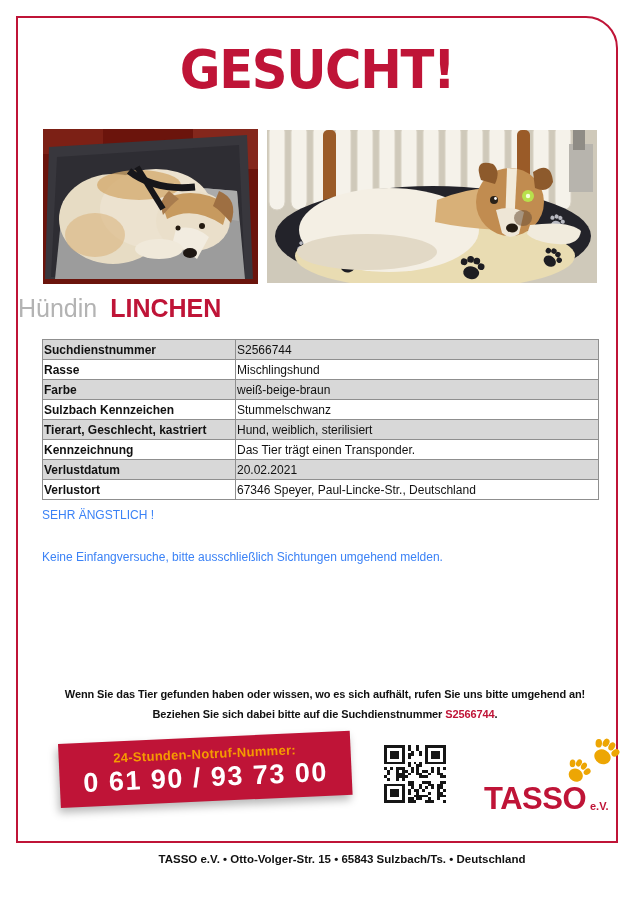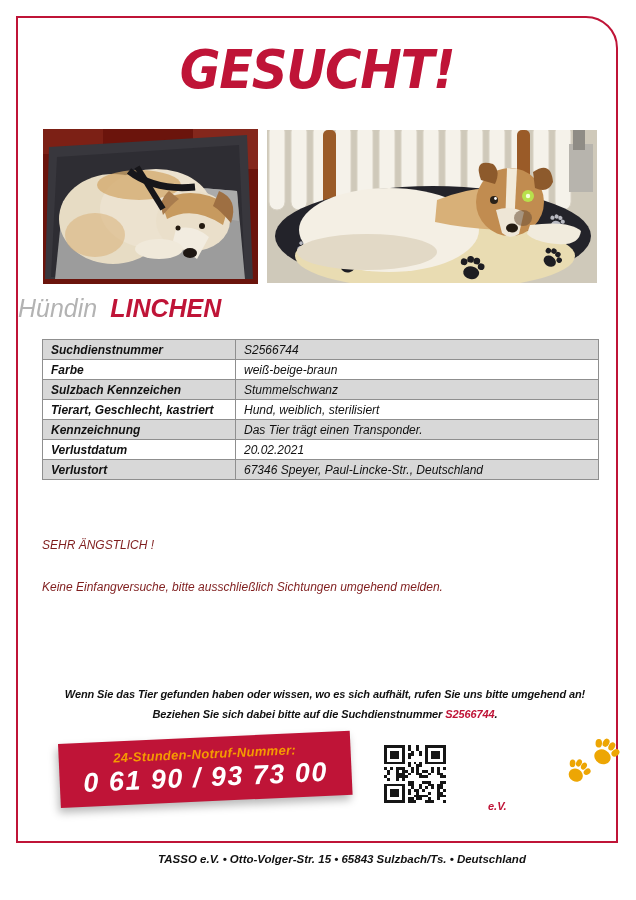--- a/index.html
+++ b/index.html
@@ -1,39 +1,39 @@
 <!DOCTYPE html>
 <html style="--accent: #bf1437; --gold: #eda604; --hotline-label: #f59b00; --table-stripe: #d8d8d8; --subtitle-gray: #b3b3b3;"><head>
 <meta charset="utf-8">
 <style>
   :root{
     --accent:#bf1437; --gold:#eda604; --hotline-label:#f59b00;
     --table-stripe:#d8d8d8; --subtitle-gray:#b3b3b3;
   }
   *{margin:0;padding:0;box-sizing:border-box;}
   body{background:#fff;font-family:"Liberation Sans",sans-serif;}
-  .page{position:relative;width:636px;height:900px;background:#fff;overflow:hidden;font-style:italic;}
+  .page{position:relative;width:636px;height:900px;background:#fff;overflow:hidden;}
   .frame{position:absolute;left:16px;top:16px;width:602px;height:827px;
          border:2px solid var(--accent,#bf1437);border-top-right-radius:32px;background:#fff;}
   .title{position:absolute;left:0;top:20px;width:100%;text-align:center;
          color:var(--accent,#bf1437);font-weight:700;font-size:54px;letter-spacing:-1.5px;
          font-family:"DejaVu Sans","Liberation Sans",sans-serif;transform:scaleX(.92);}
   .photo{position:absolute;overflow:hidden;}
   .photo1{left:25px;top:111px;width:215px;height:155px;}
   .photo2{left:249px;top:112px;width:330px;height:153px;}
   .subtitle{position:absolute;left:0;top:276px;width:100%;text-align:left;font-size:25px;}
   .subtitle .pet-type{color:var(--subtitle-gray,#b3b3b3);font-weight:400;}
   .subtitle .pet-name{color:var(--accent,#bf1437);font-weight:700;margin-left:6px;}
   table.details{position:absolute;left:24px;top:321px;width:557px;border-collapse:collapse;
          font-size:12px;color:#111;}
-  table.details td{border:1px solid #8f8f8f;height:20px;padding:1px 8px;vertical-align:middle;}
+  table.details td{border:1px solid #8f8f8f;height:20px;padding:1px 1px;vertical-align:middle;}
   table.details td.lbl{width:193px;font-weight:700;}
   table.details tr:nth-child(odd){background:var(--table-stripe,#d8d8d8);}
   table.details tr:nth-child(even){background:#fff;}
-  .note{position:absolute;left:24px;font-size:12px;color:#7f1d1d;margin-top:30px;}
+  .note{position:absolute;left:24px;font-size:12px;color:#3b82f6;}
   .note1{top:490px;}
   .note2{top:532px;}
   .cta{position:absolute;left:24px;top:666px;width:566px;font-size:11px;font-weight:700;
        color:#111;line-height:20px;letter-spacing:-.1px;text-align:center;}
   .cta .red{color:var(--accent,#bf1437);}
   .banner{position:absolute;left:40px;top:726px;width:292px;height:64px;
           background:var(--accent,#bf1437);transform:rotate(-2.6deg);transform-origin:left top;
           box-shadow:-2px 5px 8px rgba(0,0,0,.28);text-align:center;}
   .banner .hl-label{margin-top:9px;color:var(--hotline-label,#f59b00);font-weight:700;
           font-size:13px;letter-spacing:.3px;}
@@ -152,20 +152,24 @@
     <div class="subtitle">
       <span class="pet-type">Hündin</span>
       <span class="pet-name">LINCHEN</span>
     </div>
 
     <table class="details">
       <tbody>
         <tr>
             <td class="lbl">Suchdienstnummer</td>
             <td>S2566744</td>
+          </tr>
+        <tr>
+            <td class="lbl">Rasse</td>
+            <td>Mischlingshund</td>
           </tr>
         <tr>
             <td class="lbl">Farbe</td>
             <td>weiß-beige-braun</td>
           </tr>
         <tr>
             <td class="lbl">Sulzbach Kennzeichen</td>
             <td>Stummelschwanz</td>
           </tr>
         <tr>
@@ -336,20 +340,21 @@
             <ellipse cx="2.8" cy="-6.8" rx="2.6" ry="3.6"></ellipse>
             <ellipse cx="8" cy="-3.5" rx="2.7" ry="3.6" transform="rotate(25 8 -3.5)"></ellipse>
           </g>
         </defs>
         <g fill="#eda604">
           <use href="#gp" transform="translate(18,33) rotate(28) scale(1.05)"></use>
           <use href="#gp" transform="translate(45,14) rotate(28) scale(1.2)"></use>
         </g>
       </svg>
       <div class="wordmark">
+        <span class="logo-text">TASSO</span>
         <span class="logo-suffix">e.V.</span>
       </div>
     </div>
 
   </div>
 
   <div class="footer">
     <p>TASSO e.V. • Otto-Volger-Str. 15 • 65843 Sulzbach/Ts. • Deutschland</p>
   </div>
 </div>

